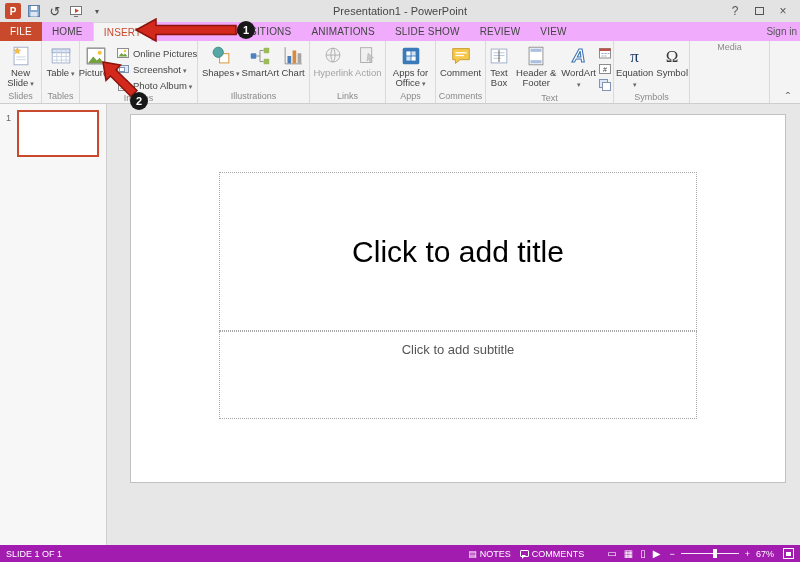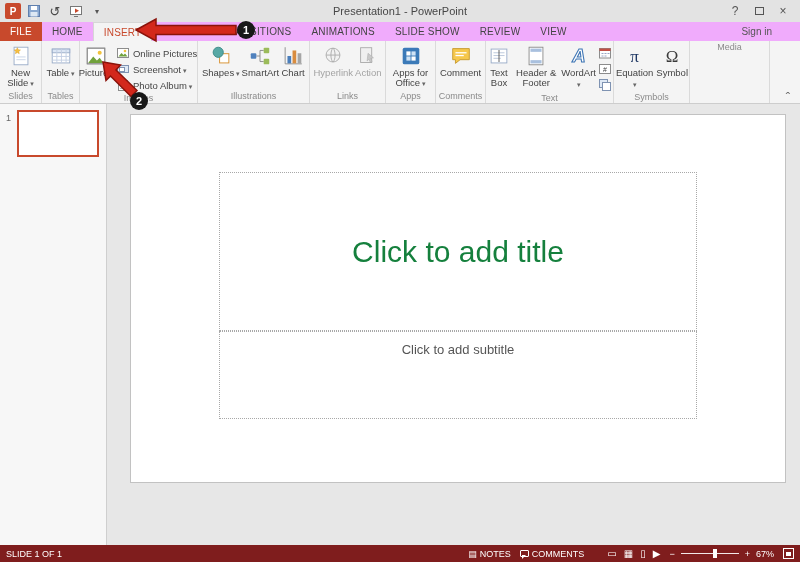--- a/index.html
+++ b/index.html
@@ -20,21 +20,21 @@
   .win-controls { margin-left:auto; display:flex; align-items:center; padding-right:5px; z-index:2; }
   .wc { width:24px; height:18px; display:flex; align-items:center; justify-content:center;
     font-size:12px; color:#555; }
   .restore-box { width:9px; height:8px; border:1px solid #555; }
 
   
   .tabrow { height:19px; background:#f0abfc; display:flex; align-items:stretch; font-size:10px; }
   .tab { padding:0 10px; display:flex; align-items:center; color:#444; letter-spacing:.2px; }
   .tab.file { background:#C8492C; color:#fff; }
   .tab.active { background:#f4f4f4; color:#C8492C; border:1px solid #d6d6d6; border-bottom:none; }
-  .signin { margin-left:auto; padding-right:28px; display:flex; align-items:center; color:#555; }
+  .signin { margin-left:auto; padding-right:3px; display:flex; align-items:center; color:#555; }
 
   
   .ribbon { height:63px; background:#f4f4f4; border-bottom:1px solid #cdcdcd; display:flex; }
   .rgroup { display:flex; flex-direction:column; border-right:1px solid #dadada; flex:none; }
   .gbody { flex:1; display:flex; align-items:flex-start; justify-content:center; padding-top:2px; }
   .glabel { height:13px; text-align:center; font-size:9px; color:#8a8a8a; line-height:12px; }
   .g-slides{width:42px}.g-tables{width:38px}.g-images{width:118px}.g-illus{width:112px}
   .g-apps{width:50px}.g-links{width:76px}.g-comments{width:50px}.g-text{width:128px}
   .g-symbols{width:76px}.g-media{width:80px}
   .rbtn { display:flex; flex-direction:column; align-items:center; padding:1px 1px; cursor:default; }
@@ -58,26 +58,26 @@
   .thumbs { width:107px; background:#f7f7f7; border-right:1px solid #cfcfcf; position:relative; }
   .thumb-num { position:absolute; left:6px; top:9px; font-size:9px; color:#666; }
   .thumb { position:absolute; left:17px; top:6px; width:82px; height:47px; background:#fff;
     border:2px solid #C8492C; }
   .canvas { flex:1; position:relative; background:#e7e7e7; }
   .slide { position:absolute; left:23px; top:10px; width:656px; height:369px; background:#fff;
     border:1px solid #c2c2c2; }
   .ph { position:absolute; border:1px dotted #a8a8a8; }
   .ph-title { left:88px; top:57px; width:478px; height:159px; display:flex; align-items:center;
     justify-content:center; }
-  .ph-title span { font-size:30px; color:#15803d; }
+  .ph-title span { font-size:30px; color:#000000; }
   .ph-sub { left:88px; top:216px; width:478px; height:88px; text-align:center; padding-top:10px; }
   .ph-sub span { font-size:13px; color:#555; }
 
   
-  .statusbar { height:17px; background:#7f1d1d; color:#fff; display:flex; align-items:center;
+  .statusbar { height:17px; background:#a21caf; color:#fff; display:flex; align-items:center;
     font-size:9px; padding:0 6px; }
   .sb-item { display:flex; align-items:center; gap:3px; }
   .sb-right { margin-left:auto; display:flex; align-items:center; gap:9px; }
   .views { display:flex; align-items:center; gap:7px; margin-left:14px; font-size:10px; }
   .vicon { line-height:1; }
   .notes-ic { font-size:9px; }
   .bubble { width:9px; height:7px; border:1px solid #fff; border-radius:1px; position:relative; }
   .bubble::after { content:""; position:absolute; left:1px; bottom:-3px; width:0; height:0;
     border:2px solid transparent; border-top-color:#fff; border-left-color:#fff; }
   .zoom { display:flex; align-items:center; gap:6px; }

